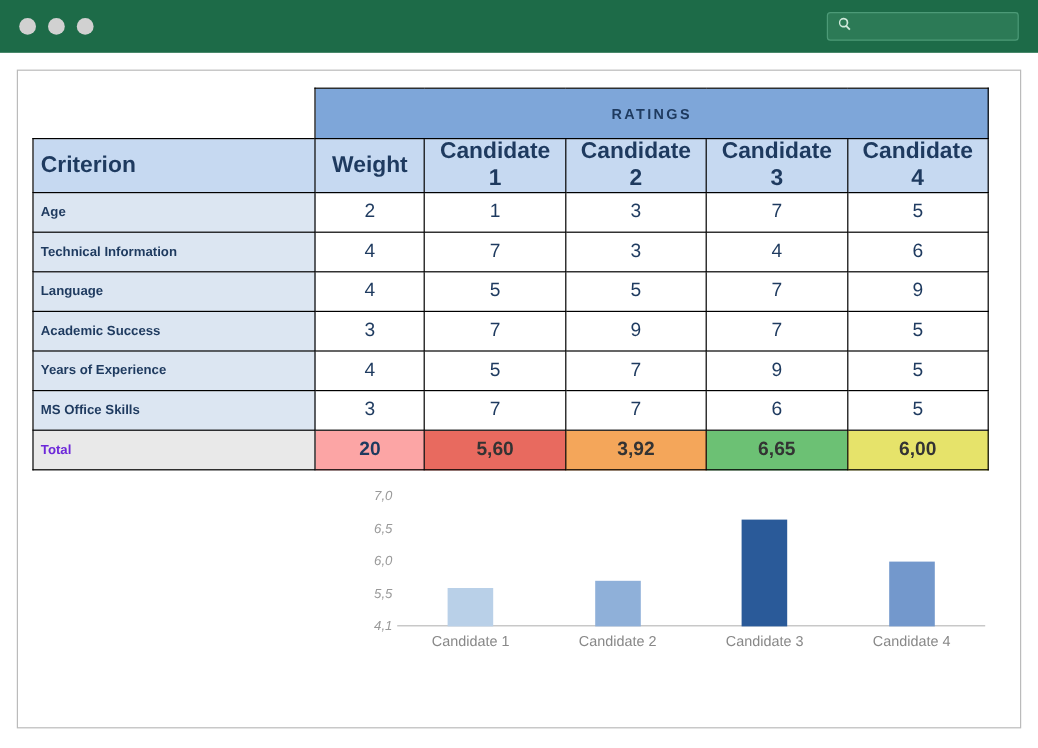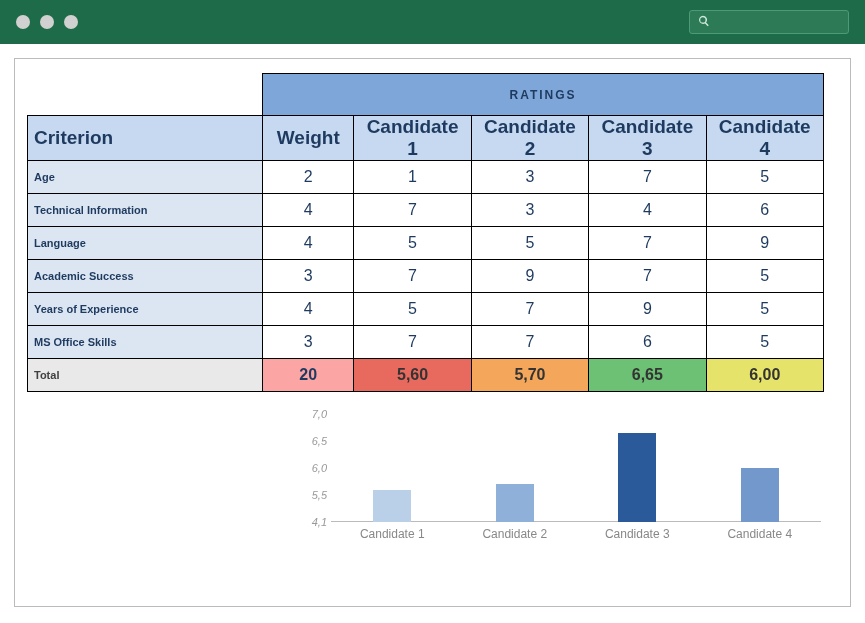--- a/index.html
+++ b/index.html
@@ -81,21 +81,21 @@
   td.criterion {
     background: #dce6f2;
     text-align: left;
     font-weight: 700;
     color: #1e3a5f;
     padding-left: 6px;
     font-size: 11px;
   }
   td.val { color:#1e3a5f; font-weight:500; }
 
-  tr.total td.criterion { background:#e9e9e9; font-weight:600; color:#404040; }
+  tr.total td.criterion { background:#e9e9e9; font-weight:600; color:#6d28d9; }
   tr.total td.weight    { background:#fca5a5; font-weight:700; color:#1e3a5f; }
   tr.total td.score     { font-weight:700; color:#333;margin-left:16px; }
   .sc-red    { background:#e86a5f; }
   .sc-orange { background:#f2aró; background:#f4a65a; }
   .sc-green  { background:#6cc174; }
   .sc-yellow { background:#e6e36a; }
 
   
   .chart-wrap {
     margin-top: 22px;
@@ -217,21 +217,21 @@
         <td class="val">7</td>
         <td class="val">7</td>
         <td class="val">6</td>
         <td class="val">5</td>
       </tr>
 
       <tr class="total">
         <td class="criterion">Total</td>
         <td class="weight">20</td>
         <td class="score sc-red">5,60</td>
-        <td class="score sc-orange">5,70</td>
+        <td class="score sc-orange">3,92</td>
         <td class="score sc-green">6,65</td>
         <td class="score sc-yellow">6,00</td>
       </tr>
     </tbody>
       </table>
 
     <div class="chart-wrap">
       <div class="axis-area">
         <div class="ytick" style="top:0%">7,0</div>
         <div class="ytick" style="top:25%">6,5</div>

